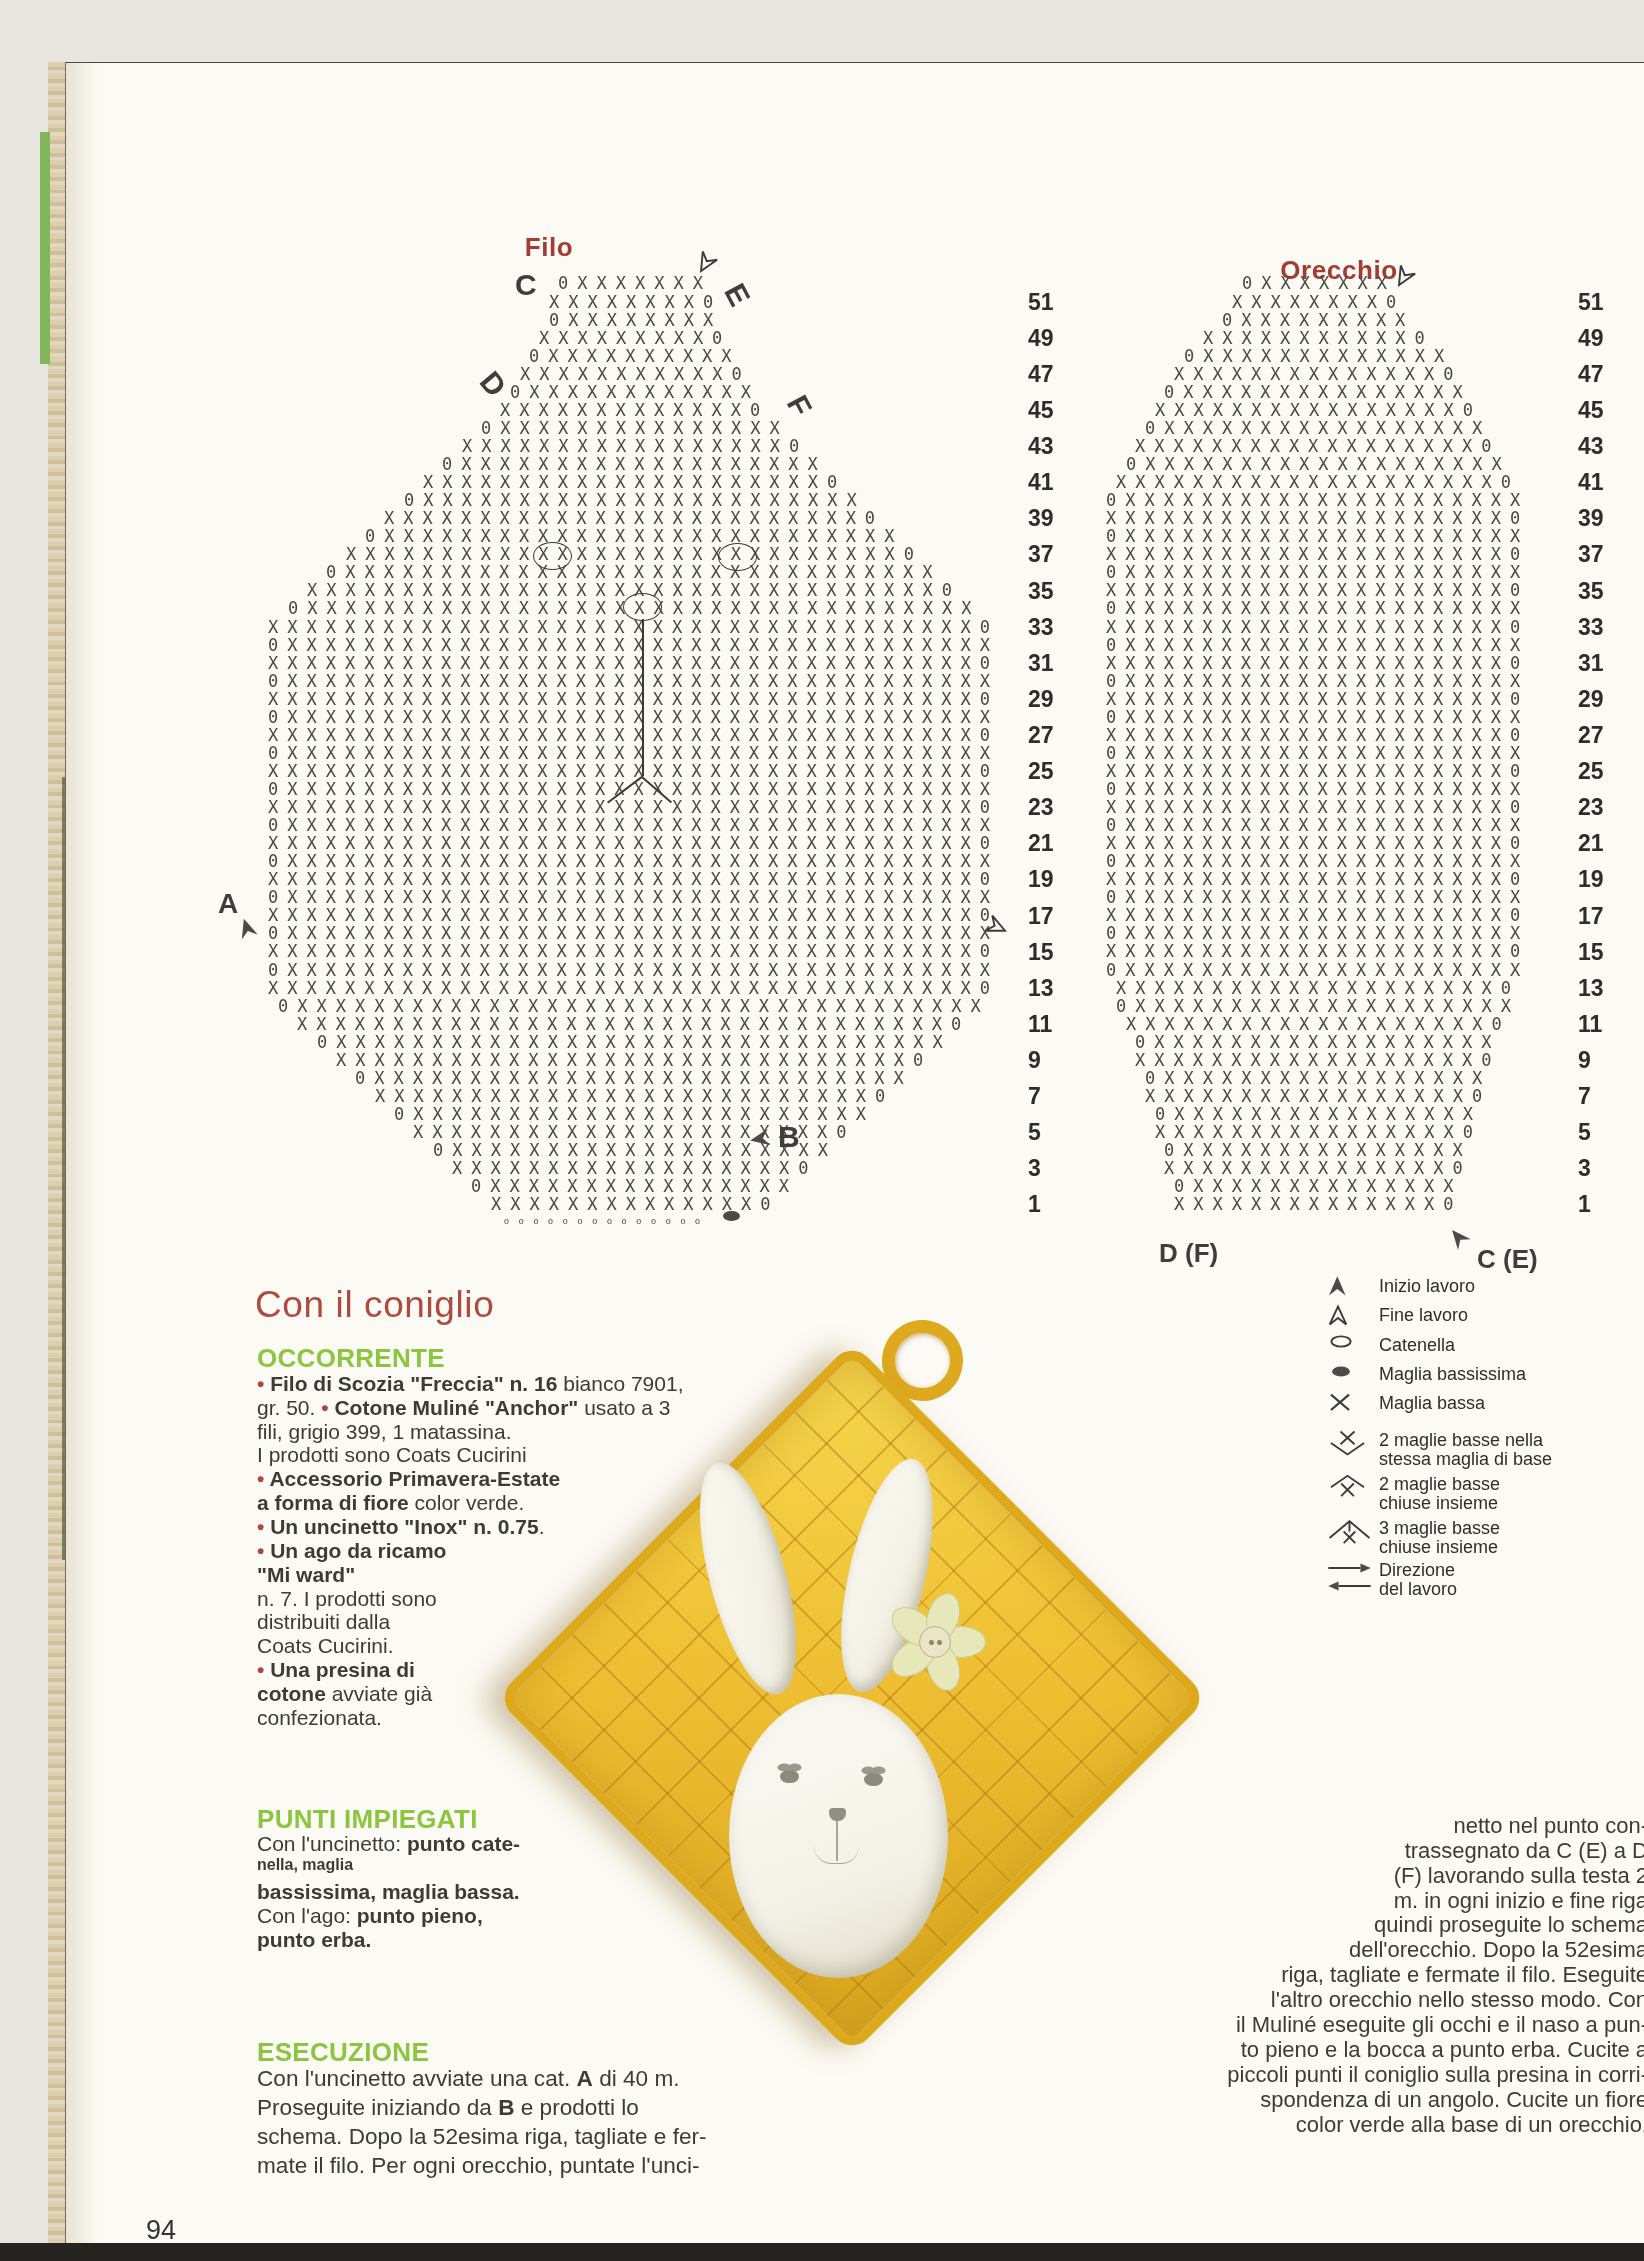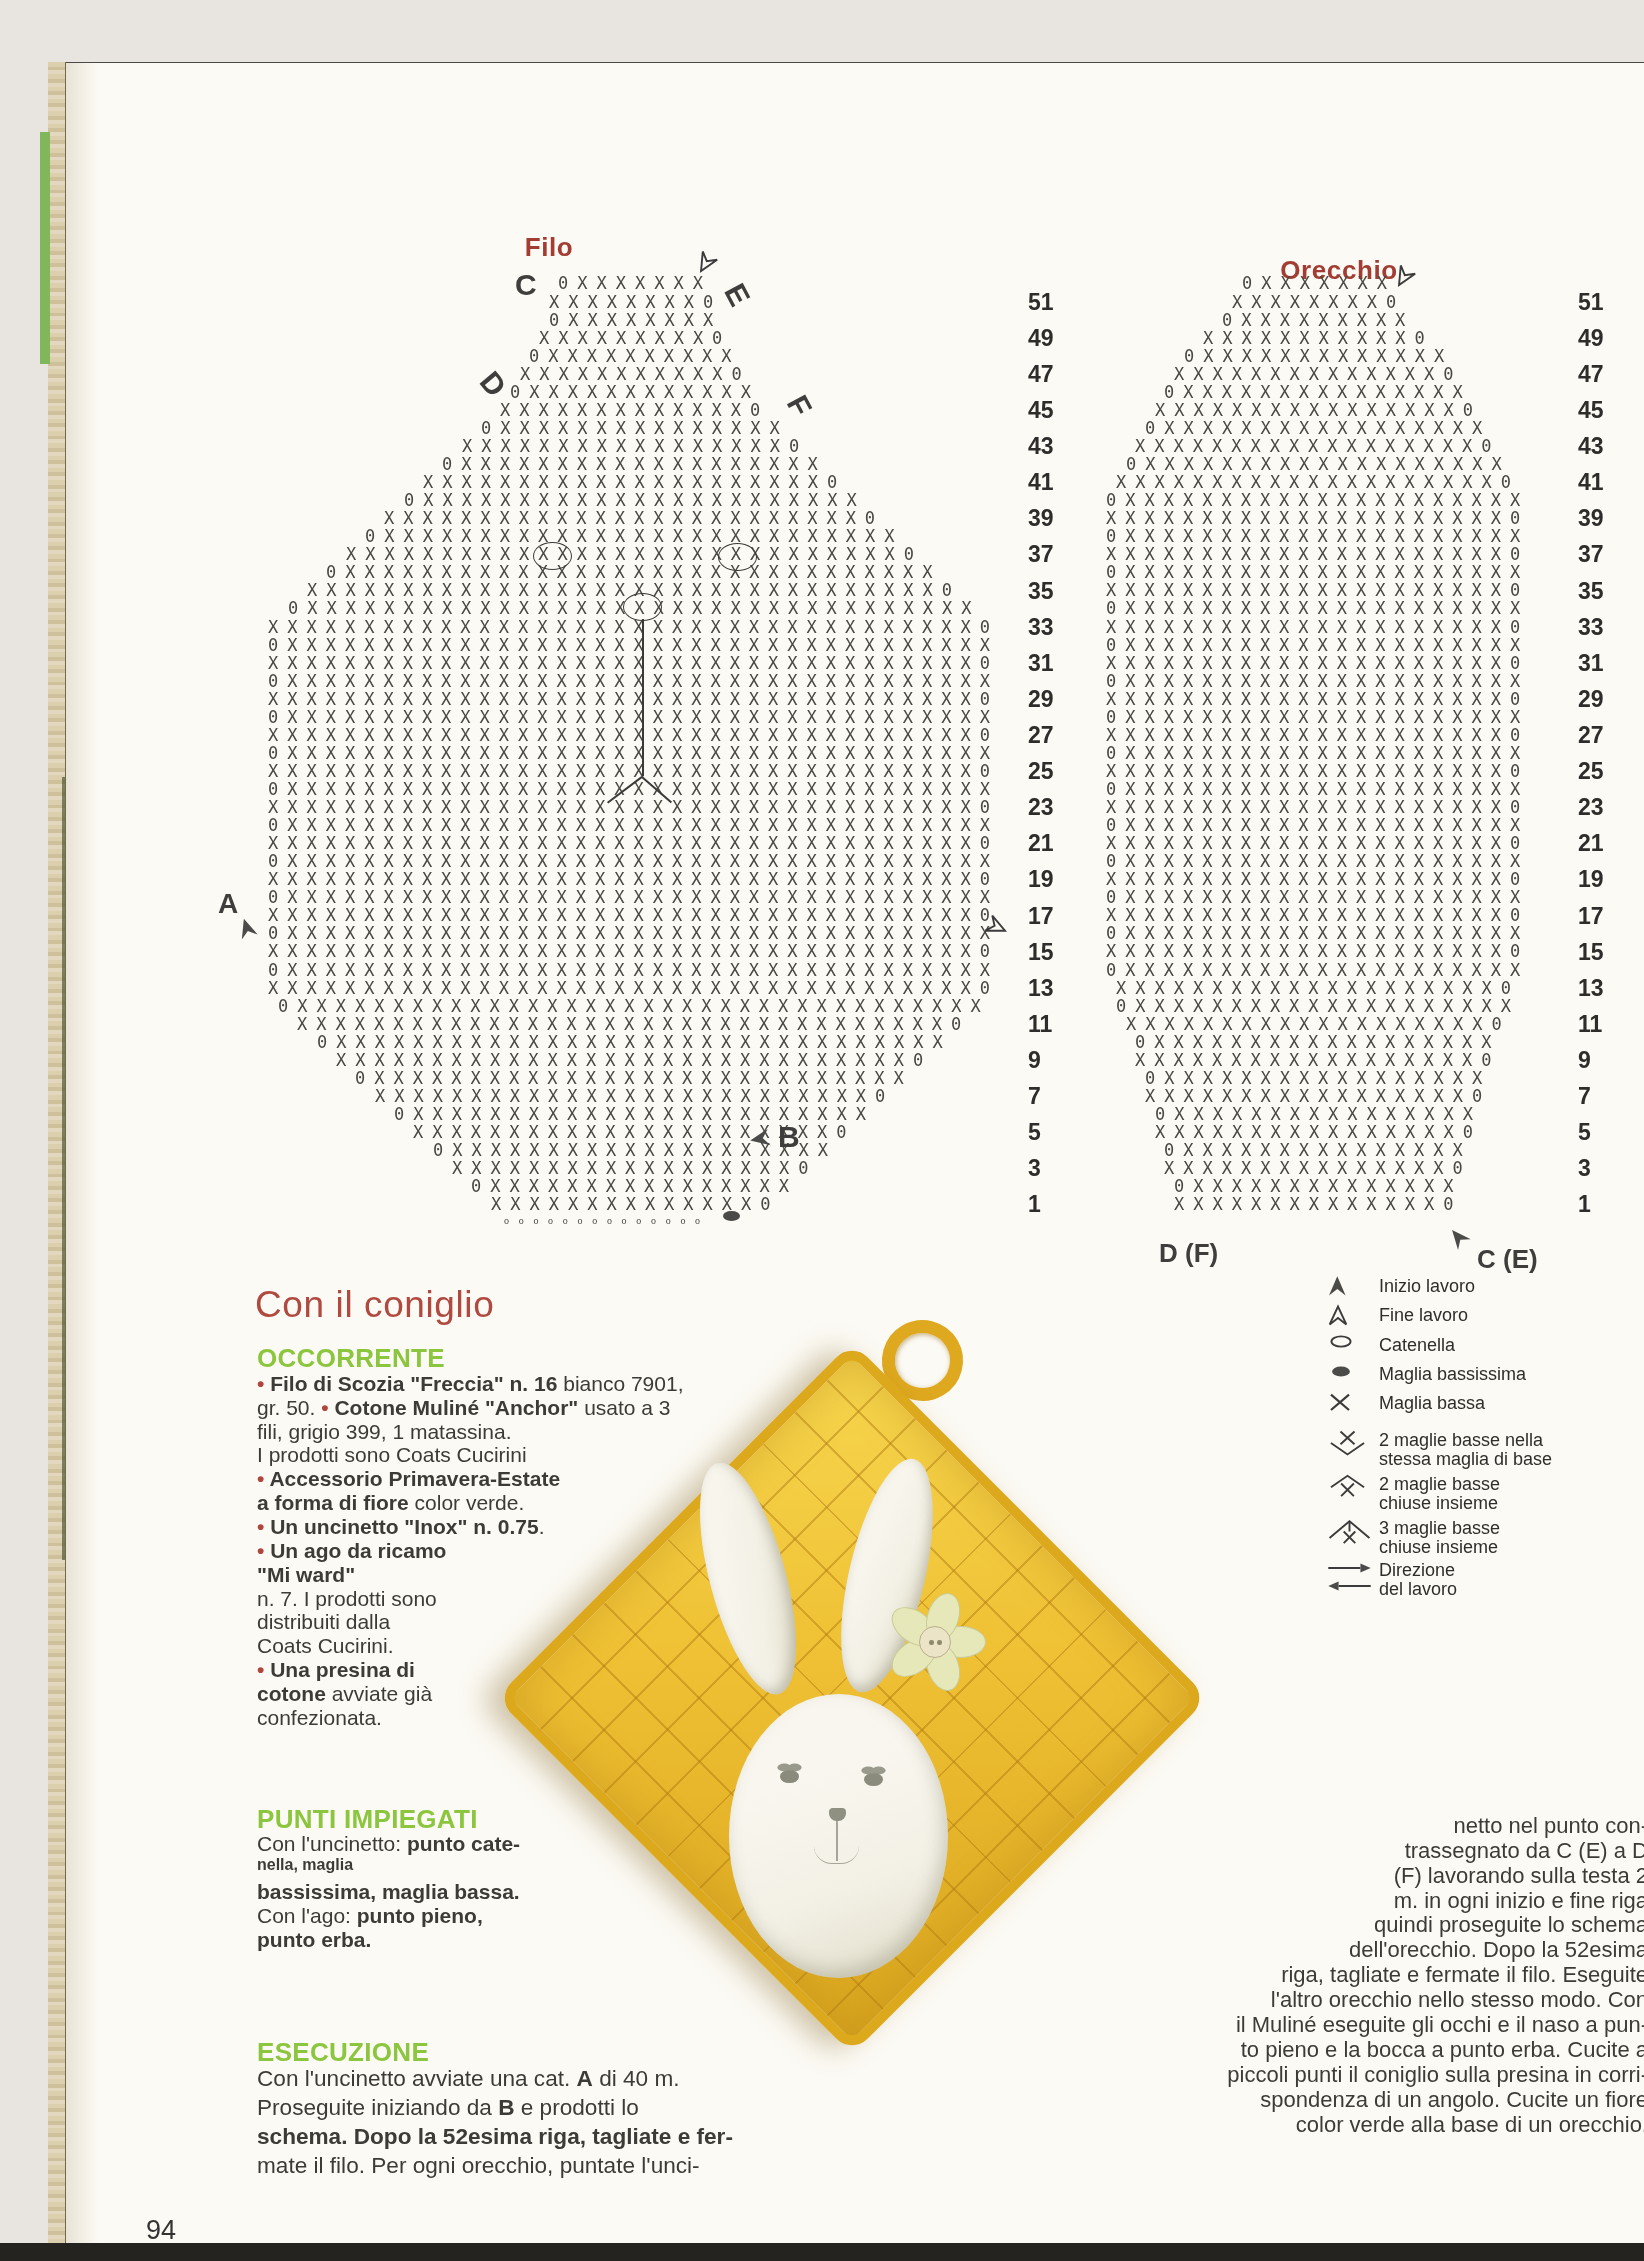--- a/index.html
+++ b/index.html
@@ -300,21 +300,21 @@
         <div class="text-line" style="left: 208px; top: 1643px; font-size: 21px;"><span class="seg-r">confezionata.</span></div>
         <div class="section-heading" style="left: 208px; top: 1741px;">PUNTI IMPIEGATI</div>
         <div class="text-line" style="left: 208px; top: 1769px; font-size: 21px;"><span class="seg-r">Con l'uncinetto: </span><span class="seg-b">punto cate-</span></div>
         <div class="text-line" style="left: 208px; top: 1793px; font-size: 16px;"><span class="seg-b">nella, maglia</span></div>
         <div class="text-line" style="left: 208px; top: 1817px; font-size: 21px;"><span class="seg-b">bassissima, maglia bassa.</span></div>
         <div class="text-line" style="left: 208px; top: 1841px; font-size: 21px;"><span class="seg-r">Con l'ago: </span><span class="seg-b">punto pieno,</span></div>
         <div class="text-line" style="left: 208px; top: 1865px; font-size: 21px;"><span class="seg-b">punto erba.</span></div>
         <div class="section-heading" style="left: 208px; top: 1974px; text-align: right;">ESECUZIONE</div>
         <div class="text-line" style="left: 208px; top: 2003px; font-size: 22.6px;"><span class="seg-r">Con l'uncinetto avviate una cat. </span><span class="seg-b">A</span><span class="seg-r"> di 40 m.</span></div>
         <div class="text-line" style="left: 208px; top: 2032px; font-size: 22.6px;"><span class="seg-r">Proseguite iniziando da </span><span class="seg-b">B</span><span class="seg-r"> e prodotti lo</span></div>
-        <div class="text-line" style="left: 208px; top: 2061px; font-size: 22.6px; font-weight: bold;"><span class="seg-r">schema. Dopo la 52esima riga, tagliate e fer-</span></div>
+        <div class="text-line" style="left: 208px; top: 2061px; font-size: 22.6px;"><span class="seg-r">schema. Dopo la 52esima riga, tagliate e fer-</span></div>
         <div class="text-line" style="left: 208px; top: 2090px; font-size: 22.6px;"><span class="seg-r">mate il filo. Per ogni orecchio, puntate l'unci-</span></div>
       </div>
 
     <div>
         <div class="legend-icon" style="left: 1278px; top: 1212px;"><svg width="20.6" height="23" viewBox="0 0 32 36">
             <path d="M16 2 L29 32 L16 22 L3 32 Z" fill="#4b4b49"></path>
           </svg></div>
         <div class="legend-label" style="left: 1330px; top: 1214px;">Inizio lavoro</div>
         <div class="legend-icon" style="left: 1278px; top: 1241px;"><svg width="22" height="23" viewBox="0 0 34 36">
             <path d="M4 32 L17 4 L30 32 L17 22 Z" fill="none" stroke="#3c3c3c" stroke-width="3"></path>

